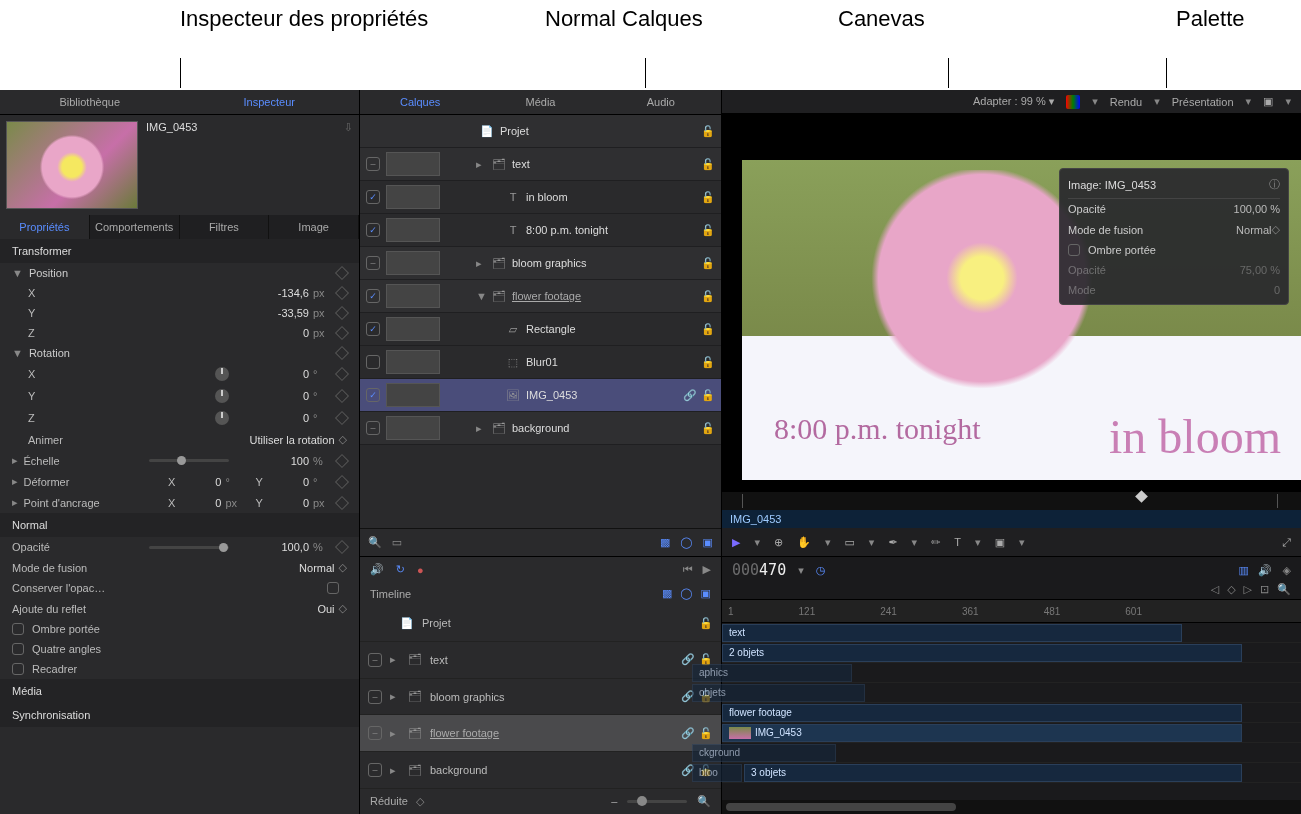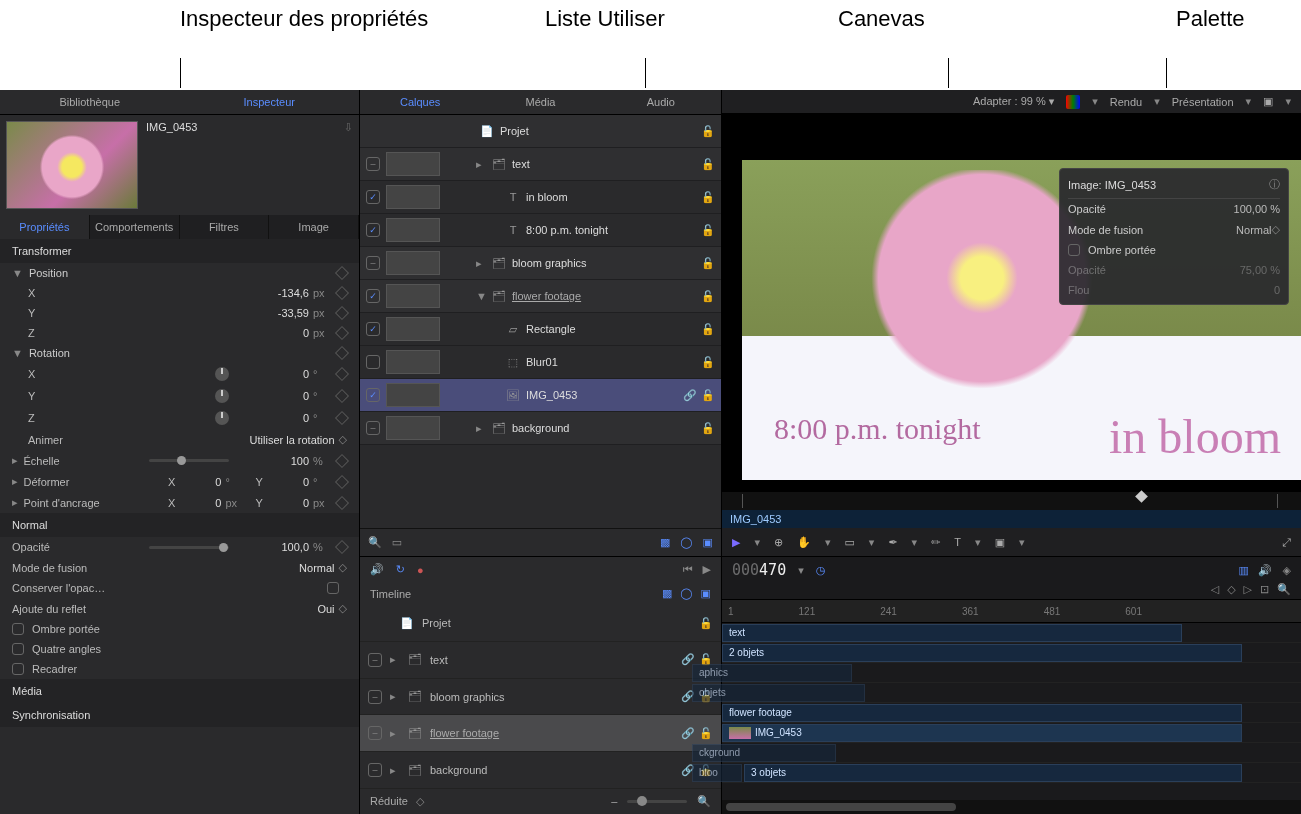--- a/index.html
+++ b/index.html
@@ -98,21 +98,21 @@
 <body>
 
 <div class="root">
 
   <div class="annotations">
     <div class="ann" style="left:180px">
       <span>Inspecteur des propriétés</span>
       <div class="line" style="left:0"></div>
     </div>
     <div class="ann" style="left:545px">
-      <span>Liste Utiliser</span>
+      <span>Normal Calques</span>
       <div class="line" style="left:100px"></div>
     </div>
     <div class="ann" style="left:838px">
       <span>Canevas</span>
       <div class="line" style="left:110px"></div>
     </div>
     <div class="ann" style="left:1176px">
       <span>Palette</span>
       <div class="line" style="left:-10px"></div>
     </div>
@@ -415,21 +415,21 @@
             </div>
           <div class="h">
               <span class="chk"></span>
               <span>Ombre portée</span>
             </div>
           <div class="h faded">
               <span>Opacité</span>
               <span class="v">75,00 %</span>
             </div>
           <div class="h faded">
-              <span>Flou</span>
+              <span>Mode</span>
               <span class="v">0</span>
             </div>
         </div>
       </div>
       <div class="ruler">
         <span class="mark" style="left:20px"></span>
         <span class="play" style="left:415px"></span>
         <span class="mark" style="left:555px"></span>
       </div>
       <div class="cliplabel">IMG_0453</div>

